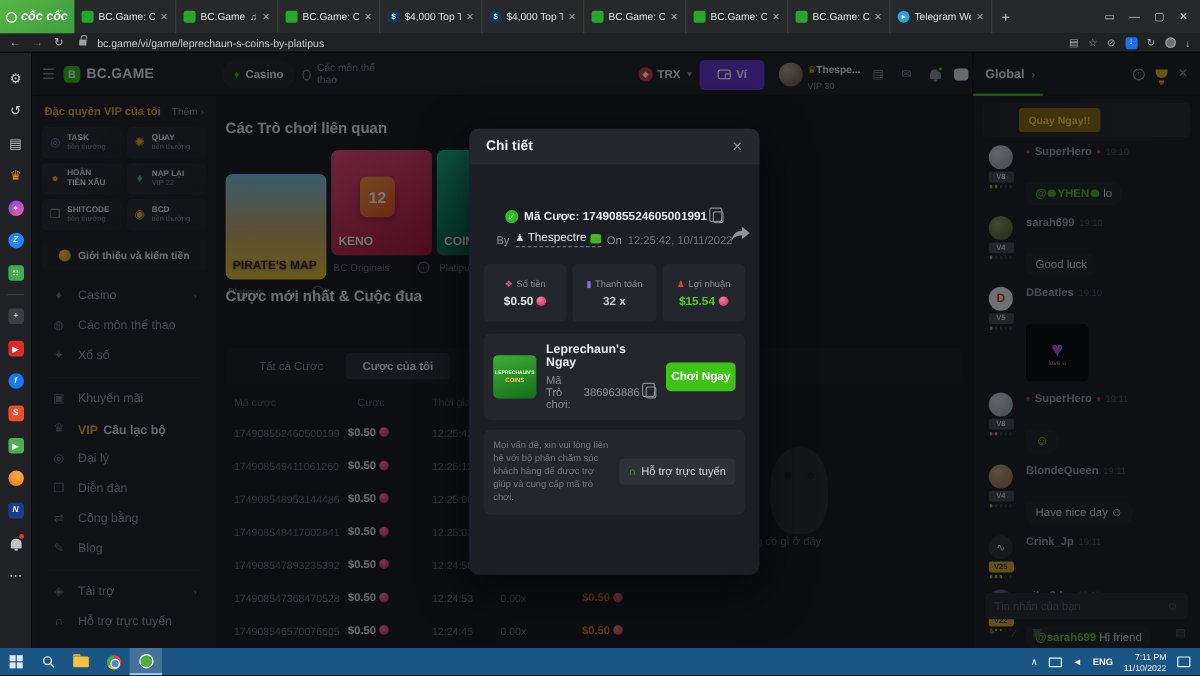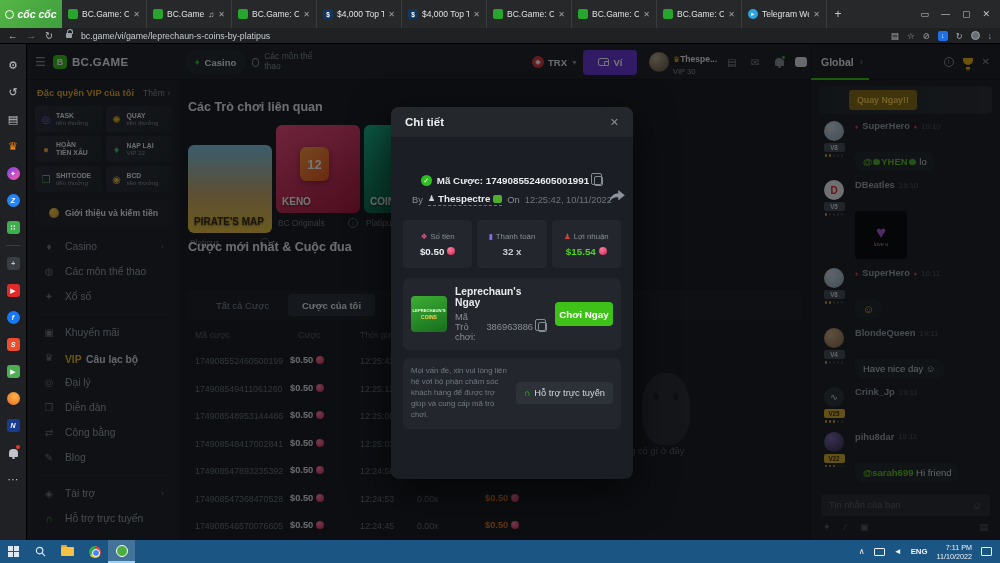--- a/index.html
+++ b/index.html
@@ -183,21 +183,21 @@
   .mbody{position:relative;padding:0 12px;}
   .share{position:absolute;right:8px;top:14px;}
   .idrow{margin-top:38px;display:flex;align-items:center;justify-content:center;gap:5px;}
   .chk{width:11px;height:11px;border-radius:50%;background:#2fbe21;color:#fff;font-size:7px;display:flex;align-items:center;justify-content:center;flex:0 0 auto;}
   .idtxt{color:#e8eaed;font-weight:bold;font-size:9.8px;white-space:nowrap;}
   .icopy{width:9px;height:10px;border:1px solid #868c94;border-radius:2px;position:relative;flex:0 0 auto;}
   .icopy::before{content:'';position:absolute;left:-4px;top:-4px;width:9px;height:10px;border:1px solid #868c94;border-radius:2px;}
   .byrow{margin-top:7px;display:flex;align-items:center;justify-content:center;gap:5px;font-size:9.3px;color:#8a9097;}
   .uchip{display:flex;align-items:center;gap:3px;border-bottom:1px dashed #6a7078;padding-bottom:1px;}
   .pers{color:#cfd4da;font-size:8px;}
-  .uname2{color:#e8eaed;font-weight:bold;font-size:9.8px;text-align:right;}
+  .uname2{color:#e8eaed;font-weight:normal;font-size:9.8px;text-align:right;}
   .badge{width:9px;height:8px;background:#4faf2a;border-radius:2px;}
   .dt{color:#70767e;}
   .stats{margin-top:14px;display:flex;gap:5px;}
   .stat{flex:1;height:48px;background:#23262c;border-radius:4px;display:flex;flex-direction:column;align-items:center;justify-content:center;gap:5px;}
   .slab{display:flex;align-items:center;gap:3px;color:#8a9097;font-size:7.8px;}
   .sic{font-size:7.5px;}
   .sval{display:flex;align-items:center;gap:3px;font-weight:bold;font-size:9.8px;color:#c9ced4;}
   .sval.w{color:#e8eaed;} .sval.g{color:#4fd41c;}
   .gbox{margin-top:10px;background:#23262c;border-radius:6px;padding:8px;display:flex;align-items:center;gap:8px;}
   .thumb{width:36px;height:36px;border-radius:4px;background:linear-gradient(160deg,#3cae34,#176e1d);display:flex;flex-direction:column;align-items:center;justify-content:center;gap:1px;flex:0 0 auto;}
@@ -671,20 +671,38 @@
           </span>
         <span class="mc"><span class="mhead">
               <span class="dm">♦</span>
               <span class="mname">SuperHero</span>
               <span class="dm">♦</span>
               <span class="mtime">19:10</span>
             </span><br>
         <span class="bub"><span class="mention">@</span><i class="frog"></i><span class="mention">YHEN</span><i class="frog"></i> <span>lo</span></span></span>
       </div>
 
+      <div class="msg">
+        <span class="mav">
+            <span class="av av2"></span>
+            <span class="vb">V4</span>
+            <span class="dots">
+              <i class="d on"></i>
+              <i class="d"></i>
+              <i class="d"></i>
+              <i class="d"></i>
+              <i class="d"></i>
+            </span>
+          </span>
+        <span class="mc"><span class="mhead">
+              <span class="mname">sarah699</span>
+              <span class="mtime">19:10</span>
+            </span><br>
+        <span class="bub">Good luck</span></span>
+      </div>
 
       <div class="msg">
         <span class="mav">
             <span class="av av3">D</span>
             <span class="vb">V5</span>
             <span class="dots">
               <i class="d on"></i>
               <i class="d"></i>
               <i class="d"></i>
               <i class="d"></i>

